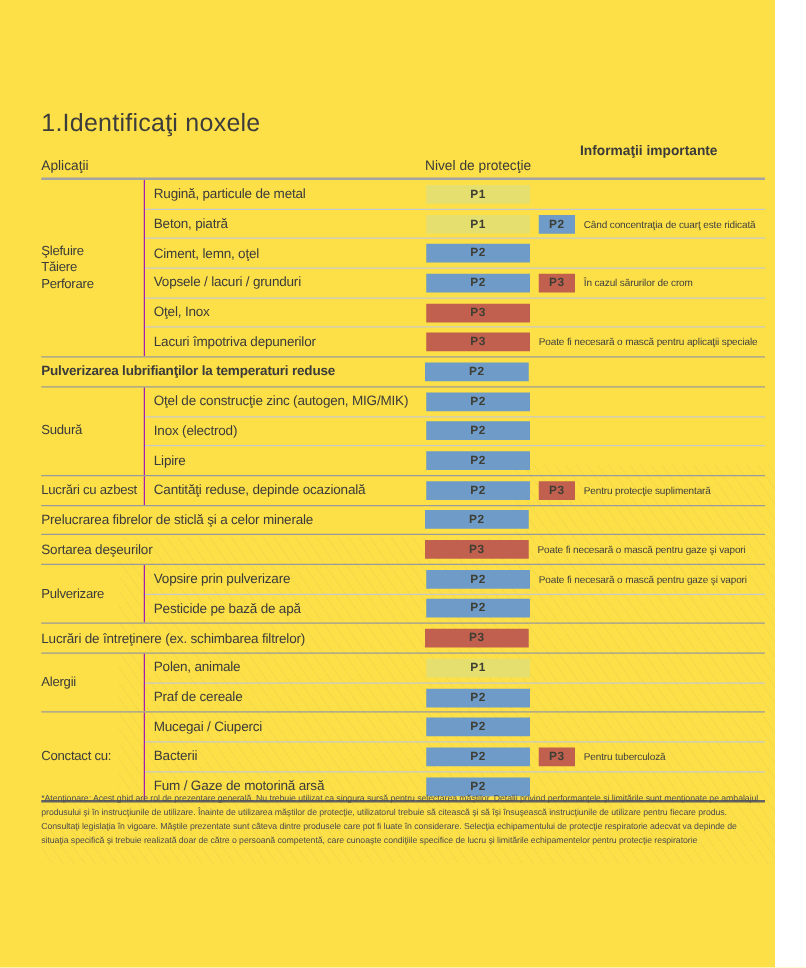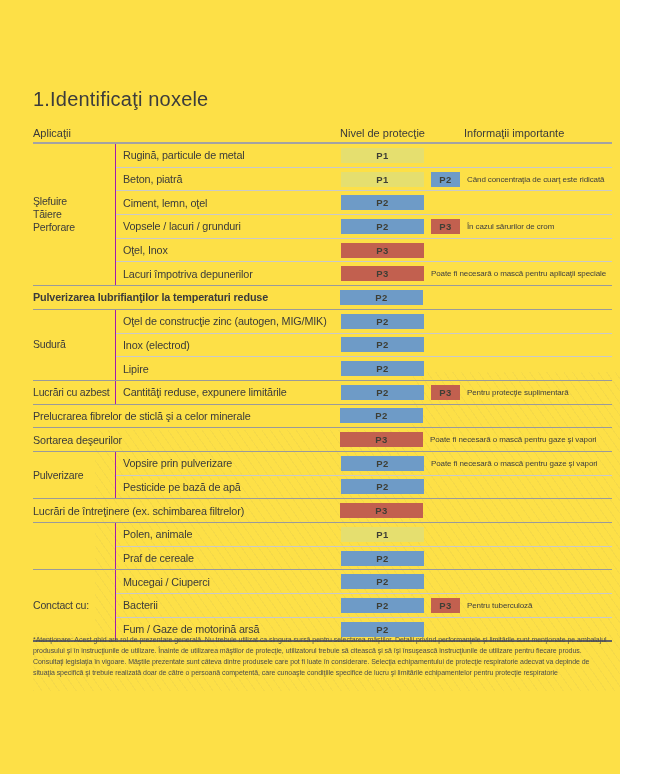--- a/index.html
+++ b/index.html
@@ -8,21 +8,21 @@
   .hatch{position:absolute;pointer-events:none;
          background:repeating-linear-gradient(55deg, rgba(110,110,110,0.06) 0 1px, transparent 1px 7px);}
   .hatch1{left:412px;top:372px;width:233px;height:260px;}
   .hatch2{left:95px;top:430px;width:317px;height:202px;}
   .hatch3{left:33px;top:633px;width:612px;height:58px;}
   #title{position:absolute;left:33px;top:88px;font-size:20px;color:#3c3c3c;letter-spacing:0.2px;}
   .table{position:absolute;left:33px;top:124px;width:579px;}
   .thead{position:relative;height:18px;border-bottom:2px solid #a3a3a3;font-size:11px;color:#3a3a3a;}
   .th-app{position:absolute;left:0;bottom:3px;}
   .th-level{position:absolute;left:307px;bottom:3px;text-align:right;}
-  .th-info{position:absolute;left:431px;bottom:3px;}
+  .th-info{position:absolute;left:431px;bottom:15px;font-weight:bold;}
   #table-body{border-bottom:2px solid #636363;}
   .group{position:relative;border-top:1px solid #9a9a9a;}
   .group.first{border-top:none;}
   .cat{position:absolute;left:0;top:0;bottom:0;width:80px;display:flex;align-items:center;
        font-size:10.5px;line-height:13px;white-space:pre-line;letter-spacing:-0.2px;color:#3b3b3b;}
   .rows{margin-left:82px;border-left:1px solid #a21caf;}
   .group.full .rows{margin-left:0;border-left:none;}
   .row{height:22.7px;display:flex;align-items:center;}
   .row + .row{border-top:1px solid #c9c9c9;}
   .label{flex:none;width:218px;padding-left:7px;font-size:10.8px;letter-spacing:-0.15px;
@@ -112,21 +112,21 @@
             <div class="row">
               <span class="label">Lipire</span>
               <span class="badge" style="background: rgb(110, 155, 199); color: rgb(62, 62, 53);">P2</span>
             </div>
           </div>
         </div>
         <div class="group">
           <div class="cat">Lucrări cu azbest</div>
           <div class="rows">
             <div class="row">
-              <span class="label">Cantităţi reduse, expunere limitările</span>
+              <span class="label">Cantităţi reduse, depinde ocazională</span>
               <span class="badge" style="background: rgb(110, 155, 199); color: rgb(62, 62, 53);">P2</span>
               <span class="badge2" style="background: rgb(194, 96, 79); color: rgb(62, 62, 53);">P3</span>
               <span class="info">Pentru protecţie suplimentară</span>
             </div>
           </div>
         </div>
         <div class="group full">
           <div class="rows">
             <div class="row">
               <span class="label">Prelucrarea fibrelor de sticlă şi a celor minerale</span>
@@ -159,20 +159,21 @@
         </div>
         <div class="group full">
           <div class="rows">
             <div class="row">
               <span class="label">Lucrări de întreţinere (ex. schimbarea filtrelor)</span>
               <span class="badge" style="background: rgb(194, 96, 79); color: rgb(62, 62, 53);">P3</span>
             </div>
           </div>
         </div>
         <div class="group">
+          <div class="cat">Alergii</div>
           <div class="rows">
             <div class="row">
               <span class="label">Polen, animale</span>
               <span class="badge" style="background: rgb(229, 223, 111); color: rgb(62, 62, 53);">P1</span>
             </div>
             <div class="row">
               <span class="label">Praf de cereale</span>
               <span class="badge" style="background: rgb(110, 155, 199); color: rgb(62, 62, 53);">P2</span>
             </div>
           </div>

